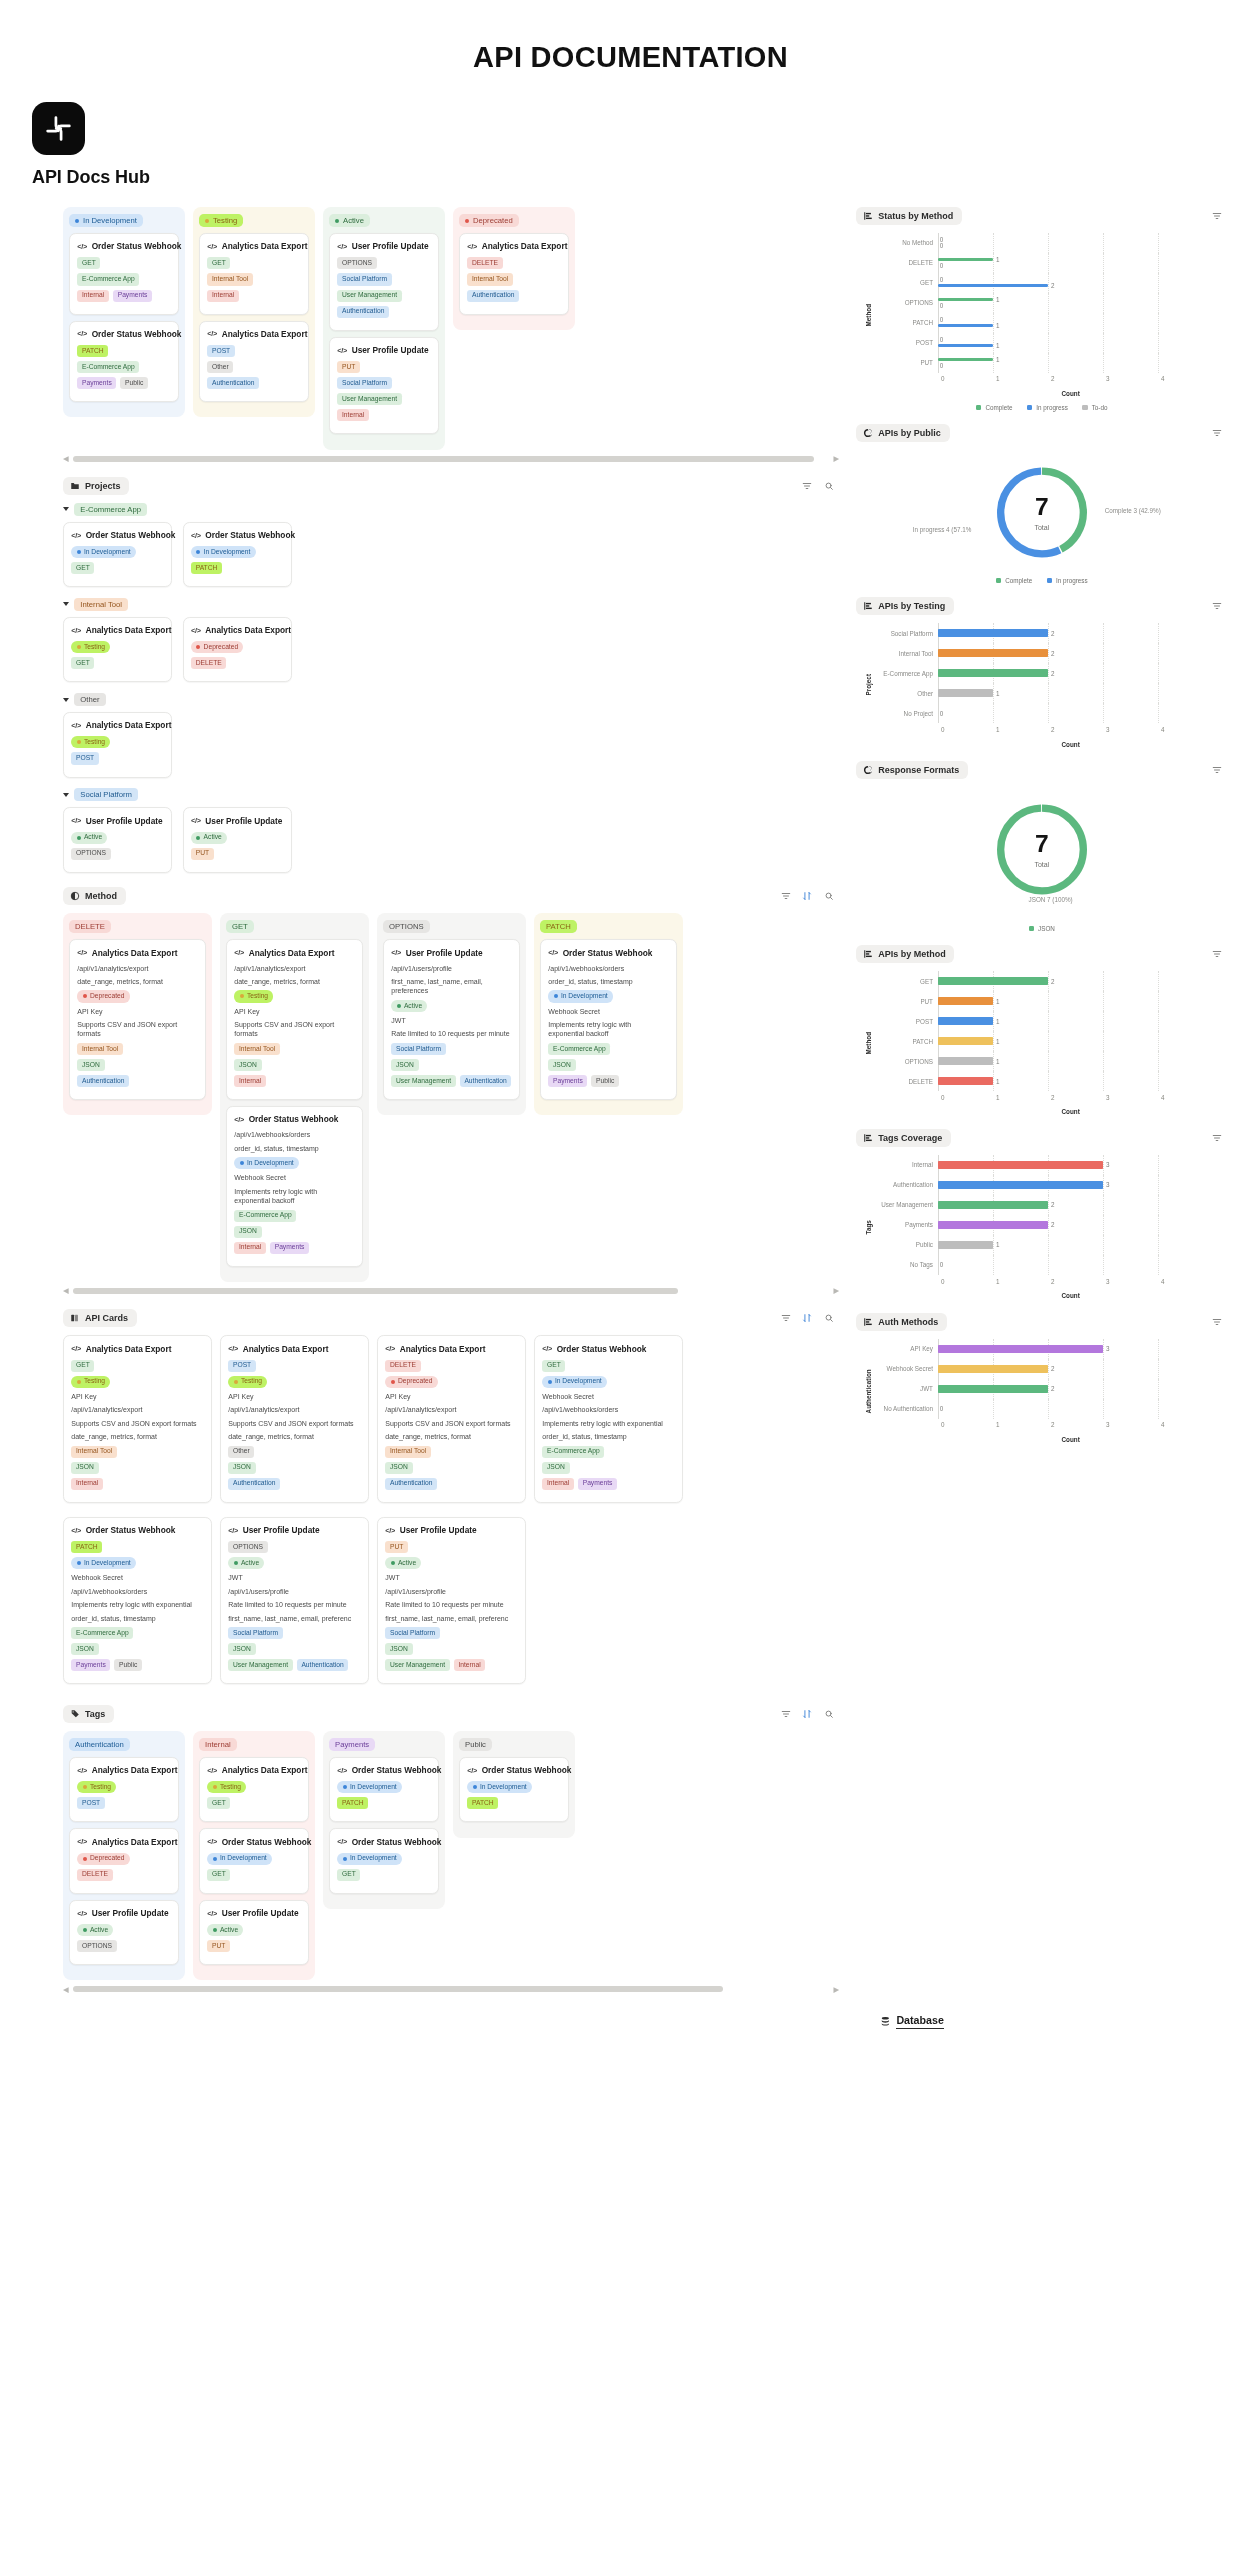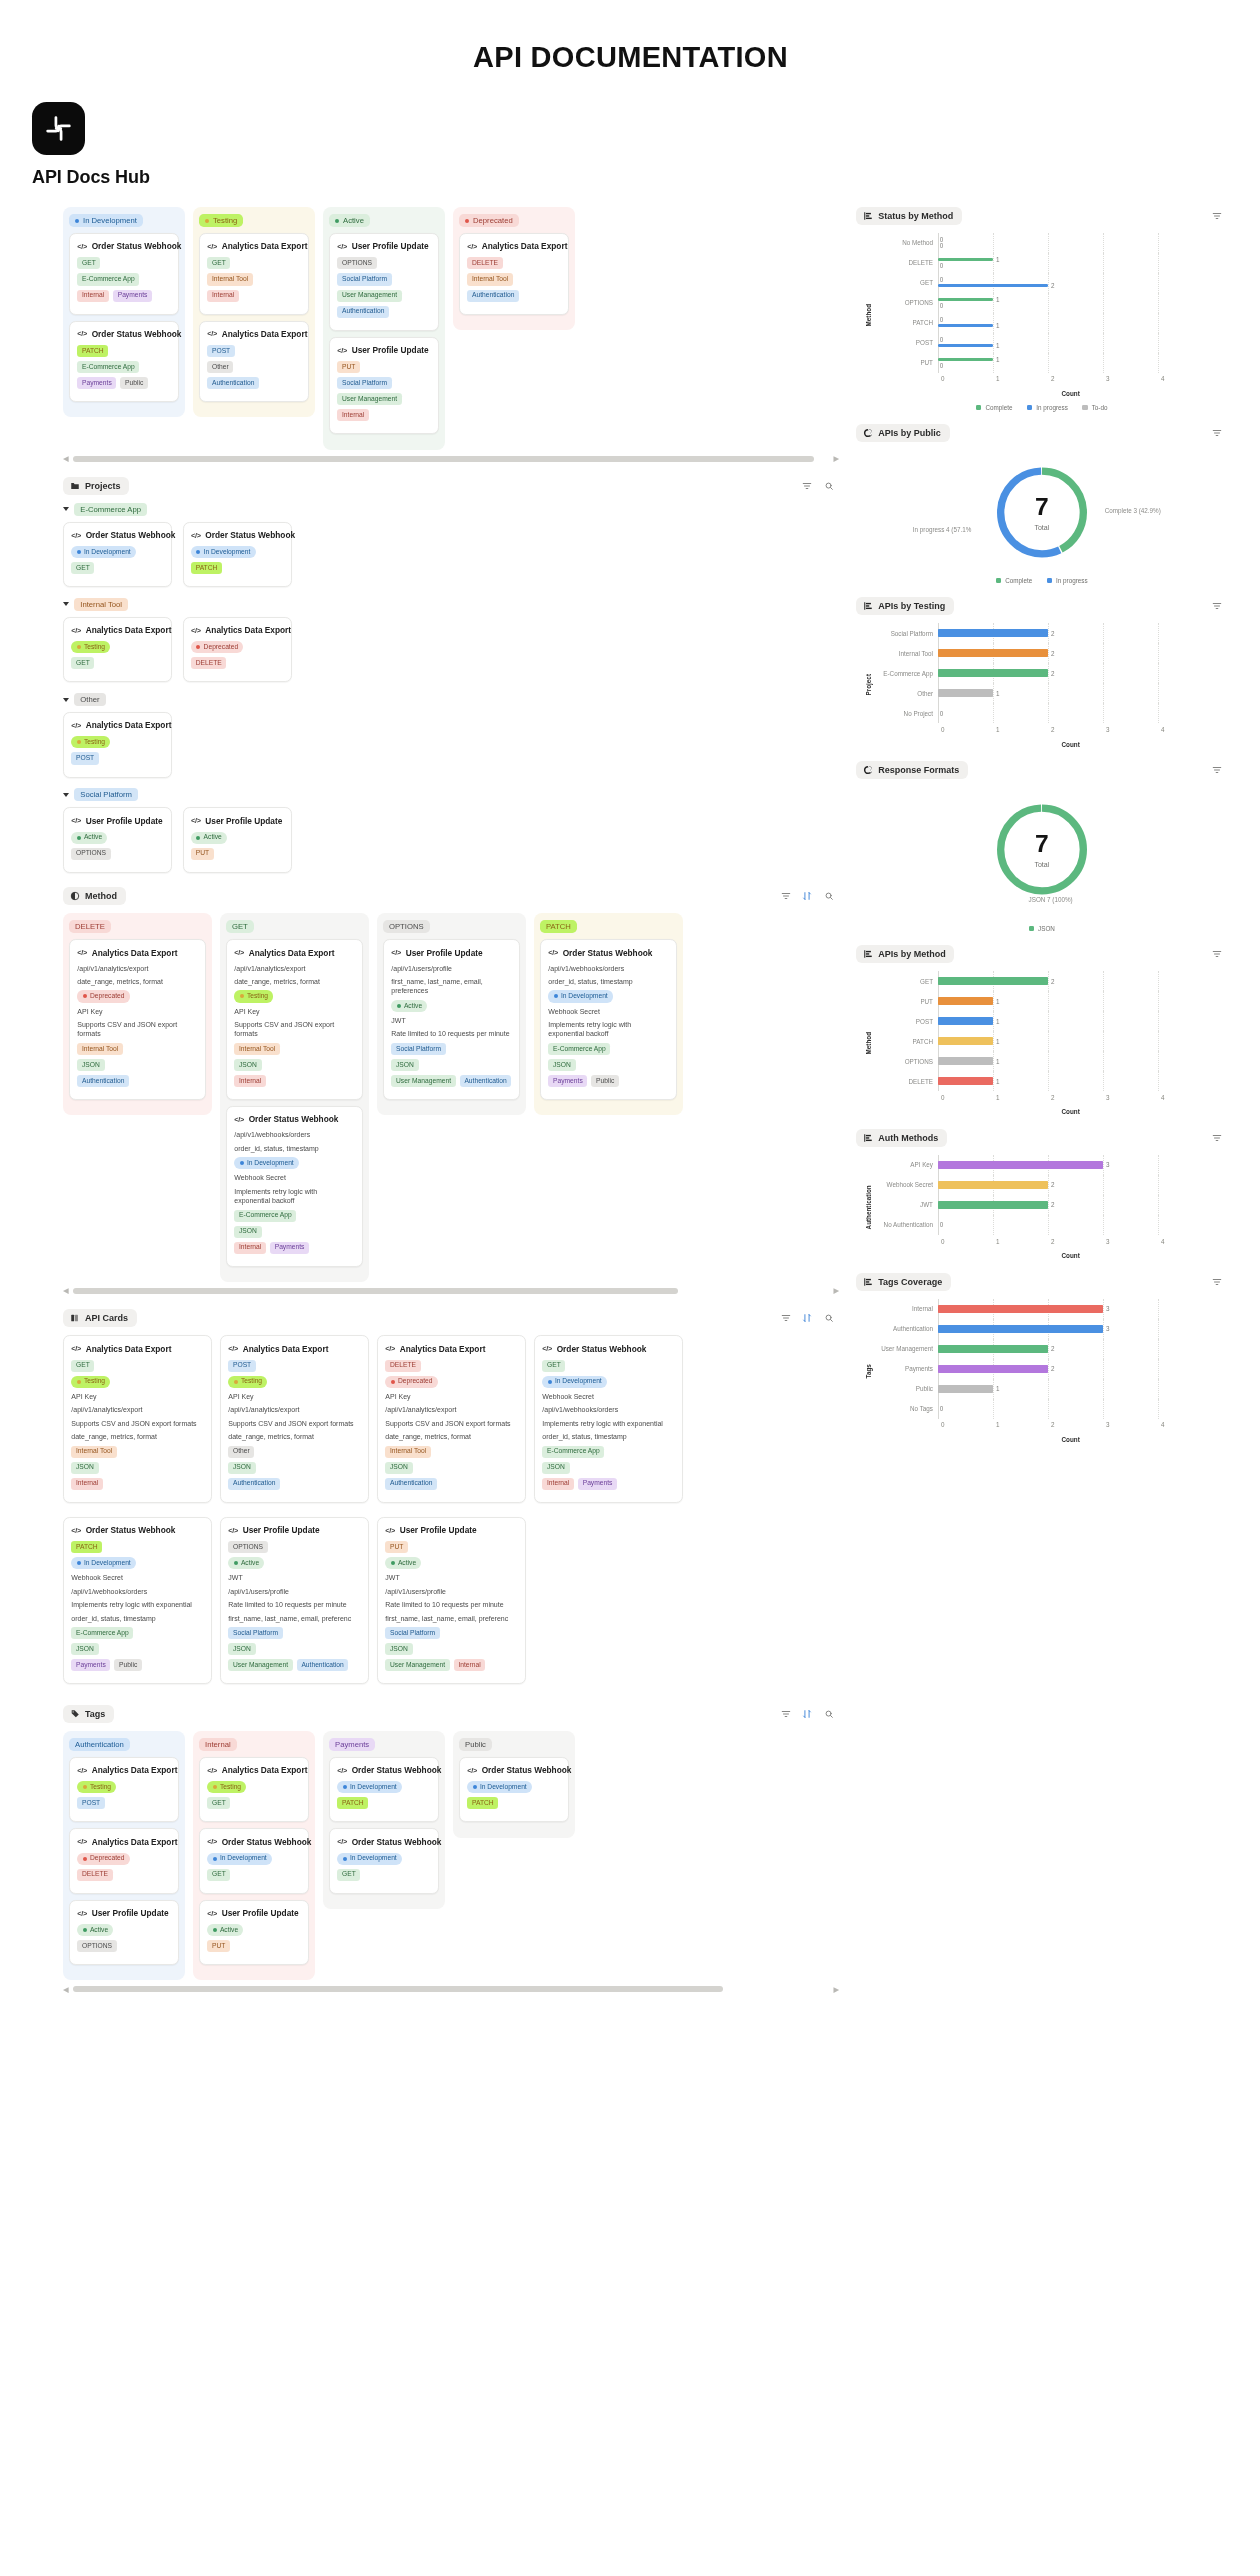--- a/index.html
+++ b/index.html
@@ -1483,82 +1483,114 @@
   </div>
   <div class="panel">
     <div class="panel-head">
       <div class="sec-pill">
         <svg class="sec-ico" viewBox="0 0 24 24" fill="#222">
                 <rect x="3" y="3" width="2.4" height="18"></rect>
                 <rect x="7" y="4.5" width="12" height="3.4"></rect>
                 <rect x="7" y="10.2" width="8" height="3.4"></rect>
                 <rect x="7" y="15.9" width="14" height="3.4"></rect>
               </svg>
-              <span>Auth Methods</span>
+              <span>Tags Coverage</span>
       </div>
             <div class="sec-tools">
     <svg class="tool" viewBox="0 0 24 24" fill="none" stroke="#7b7b78" stroke-width="2.2" stroke-linecap="round">
                 <path d="M3 6h18M6 12h12M10 18h4"></path>
               </svg>
             </div>
     </div>
     <div class="chart-box">
       <div class="chart-area">
-        <div class="y-axis-title">Authentication</div>
+        <div class="y-axis-title">Tags</div>
         <div class="plot">
                 <div class="barrow">
-          <div class="blabel">API Key</div>
-          <div class="btrack">
-                    <div class="gridlines">
-                      <div class="gl" style="left:55px"></div>
-                      <div class="gl" style="left:110px"></div>
-                      <div class="gl" style="left:165px"></div>
-                      <div class="gl" style="left:220px"></div>
-                      <div class="axis-base"></div>
-                    </div>
-            <div style="position:relative;z-index:1;display:flex;align-items:center;">
-              <div class="bar" style="width:165px;background:#b377dd"></div>
+          <div class="blabel">Internal</div>
+          <div class="btrack">
+                    <div class="gridlines">
+                      <div class="gl" style="left:55px"></div>
+                      <div class="gl" style="left:110px"></div>
+                      <div class="gl" style="left:165px"></div>
+                      <div class="gl" style="left:220px"></div>
+                      <div class="axis-base"></div>
+                    </div>
+            <div style="position:relative;z-index:1;display:flex;align-items:center;">
+              <div class="bar" style="width:165px;background:#ea6a61"></div>
               <span class="bval" style="margin-left:3.3px">3</span>
             </div>
                   </div>
                 </div>
                 <div class="barrow">
-          <div class="blabel">Webhook Secret</div>
-          <div class="btrack">
-                    <div class="gridlines">
-                      <div class="gl" style="left:55px"></div>
-                      <div class="gl" style="left:110px"></div>
-                      <div class="gl" style="left:165px"></div>
-                      <div class="gl" style="left:220px"></div>
-                      <div class="axis-base"></div>
-                    </div>
-            <div style="position:relative;z-index:1;display:flex;align-items:center;">
-              <div class="bar" style="width:110px;background:#eec15c"></div>
-              <span class="bval" style="margin-left:3.3px">2</span>
-            </div>
-                  </div>
-                </div>
-                <div class="barrow">
-          <div class="blabel">JWT</div>
+          <div class="blabel">Authentication</div>
+          <div class="btrack">
+                    <div class="gridlines">
+                      <div class="gl" style="left:55px"></div>
+                      <div class="gl" style="left:110px"></div>
+                      <div class="gl" style="left:165px"></div>
+                      <div class="gl" style="left:220px"></div>
+                      <div class="axis-base"></div>
+                    </div>
+            <div style="position:relative;z-index:1;display:flex;align-items:center;">
+              <div class="bar" style="width:165px;background:#4a90e2"></div>
+              <span class="bval" style="margin-left:3.3px">3</span>
+            </div>
+                  </div>
+                </div>
+                <div class="barrow">
+          <div class="blabel">User Management</div>
           <div class="btrack">
                     <div class="gridlines">
                       <div class="gl" style="left:55px"></div>
                       <div class="gl" style="left:110px"></div>
                       <div class="gl" style="left:165px"></div>
                       <div class="gl" style="left:220px"></div>
                       <div class="axis-base"></div>
                     </div>
             <div style="position:relative;z-index:1;display:flex;align-items:center;">
               <div class="bar" style="width:110px;background:#5cb87f"></div>
               <span class="bval" style="margin-left:3.3px">2</span>
             </div>
                   </div>
                 </div>
                 <div class="barrow">
-          <div class="blabel">No Authentication</div>
+          <div class="blabel">Payments</div>
+          <div class="btrack">
+                    <div class="gridlines">
+                      <div class="gl" style="left:55px"></div>
+                      <div class="gl" style="left:110px"></div>
+                      <div class="gl" style="left:165px"></div>
+                      <div class="gl" style="left:220px"></div>
+                      <div class="axis-base"></div>
+                    </div>
+            <div style="position:relative;z-index:1;display:flex;align-items:center;">
+              <div class="bar" style="width:110px;background:#b377dd"></div>
+              <span class="bval" style="margin-left:3.3px">2</span>
+            </div>
+                  </div>
+                </div>
+                <div class="barrow">
+          <div class="blabel">Public</div>
+          <div class="btrack">
+                    <div class="gridlines">
+                      <div class="gl" style="left:55px"></div>
+                      <div class="gl" style="left:110px"></div>
+                      <div class="gl" style="left:165px"></div>
+                      <div class="gl" style="left:220px"></div>
+                      <div class="axis-base"></div>
+                    </div>
+            <div style="position:relative;z-index:1;display:flex;align-items:center;">
+              <div class="bar" style="width:55px;background:#bdbdbd"></div>
+              <span class="bval" style="margin-left:3.3px">1</span>
+            </div>
+                  </div>
+                </div>
+                <div class="barrow">
+          <div class="blabel">No Tags</div>
           <div class="btrack">
                     <div class="gridlines">
                       <div class="gl" style="left:55px"></div>
                       <div class="gl" style="left:110px"></div>
                       <div class="gl" style="left:165px"></div>
                       <div class="gl" style="left:220px"></div>
                       <div class="axis-base"></div>
                     </div>
             <div style="position:relative;z-index:1;display:flex;align-items:center;">
 
@@ -1580,114 +1612,82 @@
   </div>
   <div class="panel">
     <div class="panel-head">
       <div class="sec-pill">
         <svg class="sec-ico" viewBox="0 0 24 24" fill="#222">
                 <rect x="3" y="3" width="2.4" height="18"></rect>
                 <rect x="7" y="4.5" width="12" height="3.4"></rect>
                 <rect x="7" y="10.2" width="8" height="3.4"></rect>
                 <rect x="7" y="15.9" width="14" height="3.4"></rect>
               </svg>
-              <span>Tags Coverage</span>
+              <span>Auth Methods</span>
       </div>
             <div class="sec-tools">
     <svg class="tool" viewBox="0 0 24 24" fill="none" stroke="#7b7b78" stroke-width="2.2" stroke-linecap="round">
                 <path d="M3 6h18M6 12h12M10 18h4"></path>
               </svg>
             </div>
     </div>
     <div class="chart-box">
       <div class="chart-area">
-        <div class="y-axis-title">Tags</div>
+        <div class="y-axis-title">Authentication</div>
         <div class="plot">
                 <div class="barrow">
-          <div class="blabel">Internal</div>
-          <div class="btrack">
-                    <div class="gridlines">
-                      <div class="gl" style="left:55px"></div>
-                      <div class="gl" style="left:110px"></div>
-                      <div class="gl" style="left:165px"></div>
-                      <div class="gl" style="left:220px"></div>
-                      <div class="axis-base"></div>
-                    </div>
-            <div style="position:relative;z-index:1;display:flex;align-items:center;">
-              <div class="bar" style="width:165px;background:#ea6a61"></div>
+          <div class="blabel">API Key</div>
+          <div class="btrack">
+                    <div class="gridlines">
+                      <div class="gl" style="left:55px"></div>
+                      <div class="gl" style="left:110px"></div>
+                      <div class="gl" style="left:165px"></div>
+                      <div class="gl" style="left:220px"></div>
+                      <div class="axis-base"></div>
+                    </div>
+            <div style="position:relative;z-index:1;display:flex;align-items:center;">
+              <div class="bar" style="width:165px;background:#b377dd"></div>
               <span class="bval" style="margin-left:3.3px">3</span>
             </div>
                   </div>
                 </div>
                 <div class="barrow">
-          <div class="blabel">Authentication</div>
-          <div class="btrack">
-                    <div class="gridlines">
-                      <div class="gl" style="left:55px"></div>
-                      <div class="gl" style="left:110px"></div>
-                      <div class="gl" style="left:165px"></div>
-                      <div class="gl" style="left:220px"></div>
-                      <div class="axis-base"></div>
-                    </div>
-            <div style="position:relative;z-index:1;display:flex;align-items:center;">
-              <div class="bar" style="width:165px;background:#4a90e2"></div>
-              <span class="bval" style="margin-left:3.3px">3</span>
-            </div>
-                  </div>
-                </div>
-                <div class="barrow">
-          <div class="blabel">User Management</div>
+          <div class="blabel">Webhook Secret</div>
+          <div class="btrack">
+                    <div class="gridlines">
+                      <div class="gl" style="left:55px"></div>
+                      <div class="gl" style="left:110px"></div>
+                      <div class="gl" style="left:165px"></div>
+                      <div class="gl" style="left:220px"></div>
+                      <div class="axis-base"></div>
+                    </div>
+            <div style="position:relative;z-index:1;display:flex;align-items:center;">
+              <div class="bar" style="width:110px;background:#eec15c"></div>
+              <span class="bval" style="margin-left:3.3px">2</span>
+            </div>
+                  </div>
+                </div>
+                <div class="barrow">
+          <div class="blabel">JWT</div>
           <div class="btrack">
                     <div class="gridlines">
                       <div class="gl" style="left:55px"></div>
                       <div class="gl" style="left:110px"></div>
                       <div class="gl" style="left:165px"></div>
                       <div class="gl" style="left:220px"></div>
                       <div class="axis-base"></div>
                     </div>
             <div style="position:relative;z-index:1;display:flex;align-items:center;">
               <div class="bar" style="width:110px;background:#5cb87f"></div>
               <span class="bval" style="margin-left:3.3px">2</span>
             </div>
                   </div>
                 </div>
                 <div class="barrow">
-          <div class="blabel">Payments</div>
-          <div class="btrack">
-                    <div class="gridlines">
-                      <div class="gl" style="left:55px"></div>
-                      <div class="gl" style="left:110px"></div>
-                      <div class="gl" style="left:165px"></div>
-                      <div class="gl" style="left:220px"></div>
-                      <div class="axis-base"></div>
-                    </div>
-            <div style="position:relative;z-index:1;display:flex;align-items:center;">
-              <div class="bar" style="width:110px;background:#b377dd"></div>
-              <span class="bval" style="margin-left:3.3px">2</span>
-            </div>
-                  </div>
-                </div>
-                <div class="barrow">
-          <div class="blabel">Public</div>
-          <div class="btrack">
-                    <div class="gridlines">
-                      <div class="gl" style="left:55px"></div>
-                      <div class="gl" style="left:110px"></div>
-                      <div class="gl" style="left:165px"></div>
-                      <div class="gl" style="left:220px"></div>
-                      <div class="axis-base"></div>
-                    </div>
-            <div style="position:relative;z-index:1;display:flex;align-items:center;">
-              <div class="bar" style="width:55px;background:#bdbdbd"></div>
-              <span class="bval" style="margin-left:3.3px">1</span>
-            </div>
-                  </div>
-                </div>
-                <div class="barrow">
-          <div class="blabel">No Tags</div>
+          <div class="blabel">No Authentication</div>
           <div class="btrack">
                     <div class="gridlines">
                       <div class="gl" style="left:55px"></div>
                       <div class="gl" style="left:110px"></div>
                       <div class="gl" style="left:165px"></div>
                       <div class="gl" style="left:220px"></div>
                       <div class="axis-base"></div>
                     </div>
             <div style="position:relative;z-index:1;display:flex;align-items:center;">
 
@@ -1703,15 +1703,25 @@
                   <span class="x-tick" style="left:220px">4</span>
                 </div>
           <div class="x-title">Count</div>
         </div>
       </div>
           </div>
   </div>
       </div>
   </div>
 
+  <div style="padding: 0 0 17.3px 877px;">
+    <div class="db-foot">
+      <svg width="10.7" height="10.7" viewBox="0 0 24 24" fill="#2b2b2b">
+        <ellipse cx="12" cy="5" rx="8" ry="3"></ellipse>
+          <path d="M4 9c0 1.7 3.6 3 8 3s8-1.3 8-3v3c0 1.7-3.6 3-8 3s-8-1.3-8-3z"></path>
+          <path d="M4 16c0 1.7 3.6 3 8 3s8-1.3 8-3v2.5c0 1.7-3.6 3-8 3s-8-1.3-8-3z"></path>
+      </svg>
+      <span class="db-label">Database</span>
+    </div>
+  </div>
 
 </div>
 
 
 </body></html>

